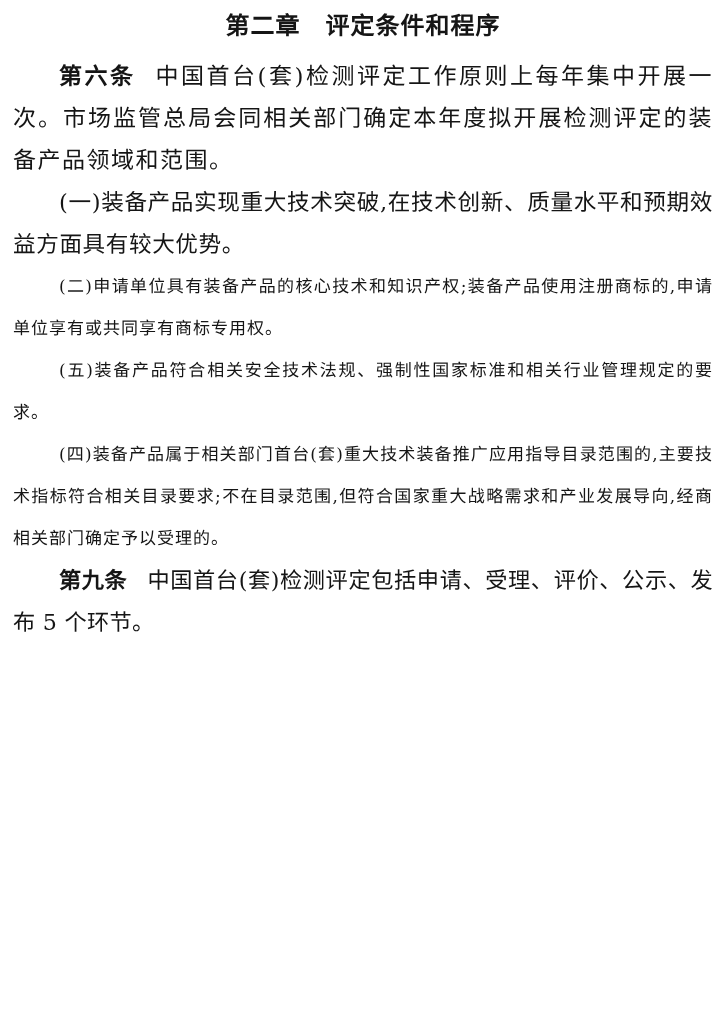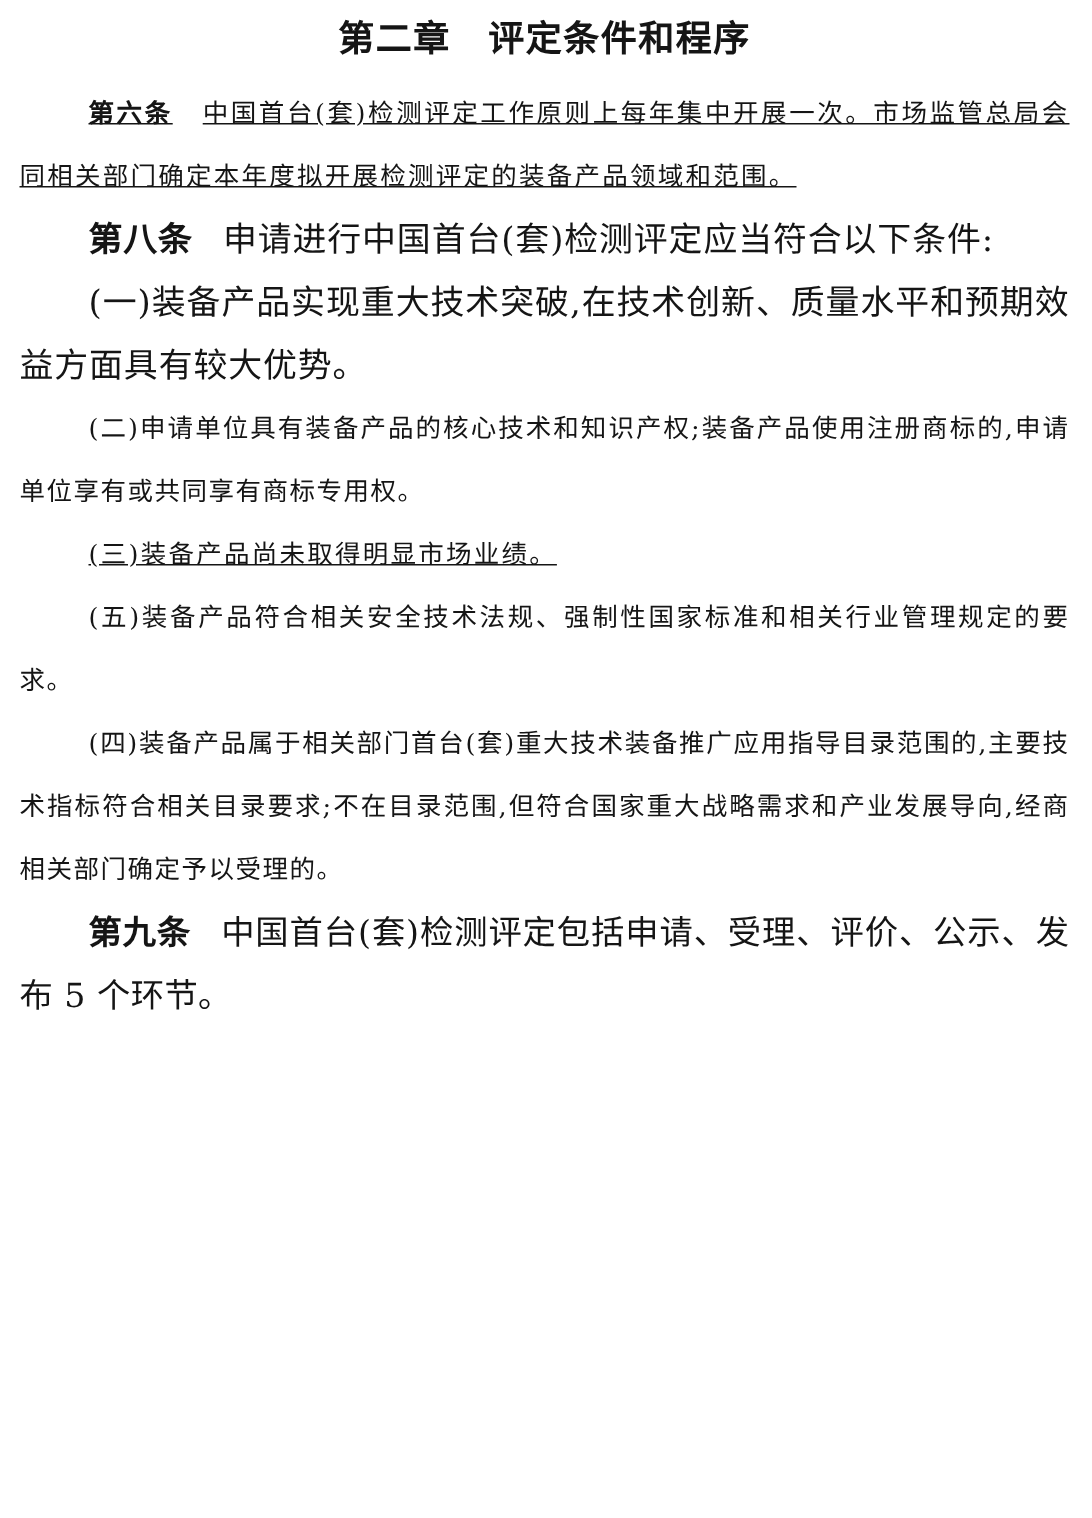--- a/index.html
+++ b/index.html
@@ -31,46 +31,44 @@
   }
   .para {
     margin: 0;
     line-height: 42px;
     text-align: justify;
     text-justify: inter-character;
     text-indent: 46px;
     word-break: normal;
   }
   
-  .n   { font-size: 17px;   letter-spacing: 1.5px; text-decoration: underline; }
+  .n   { font-size: 23px;   letter-spacing: 1.5px; }
   .c29 { font-size: 17px;   letter-spacing: 1px;   }
   .c30 { font-size: 22.6px; letter-spacing: 0.6px; }
   .c31 { font-size: 22.2px; letter-spacing: 0.3px; }
   .lbl {
     font-weight: 700;
     margin-right: 20px;
   }
 </style>
 </head>
 <body>
 
 <div class="page">
 
   <h1 class="title">第二章　评定条件和程序</h1>
 
   <p class="para n"><span class="lbl">第六条</span><span>中国首台(套)检测评定工作原则上每年集中开展一次。市场监管总局会同相关部门确定本年度拟开展检测评定的装备产品领域和范围。</span></p>
 
 
-  <p class="para c30"><span class="lbl">第八条</span><span>申请进行中国首台(套)检测评定应当符合以下条件:</span></p>
 
   <p class="para c30"><span>(一)装备产品实现重大技术突破,在技术创新、质量水平和预期效益方面具有较大优势。</span></p>
 
   <p class="para c29"><span>(二)申请单位具有装备产品的核心技术和知识产权;装备产品使用注册商标的,申请单位享有或共同享有商标专用权。</span></p>
 
-  <p class="para n"><span>(三)装备产品尚未取得明显市场业绩。</span></p>
 
   <p class="para c29"><span>(五)装备产品符合相关安全技术法规、强制性国家标准和相关行业管理规定的要求。</span></p>
 
   <p class="para c29"><span>(四)装备产品属于相关部门首台(套)重大技术装备推广应用指导目录范围的,主要技术指标符合相关目录要求;不在目录范围,但符合国家重大战略需求和产业发展导向,经商相关部门确定予以受理的。</span></p>
 
 
   <p class="para c31"><span class="lbl">第九条</span><span>中国首台(套)检测评定包括申请、受理、评价、公示、发布 5 个环节。</span></p>
 
 </div>
 

